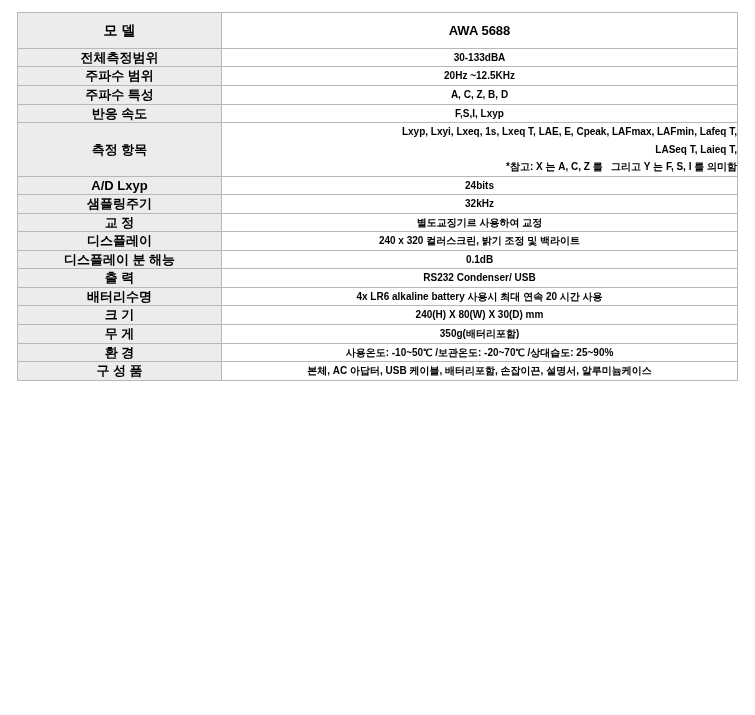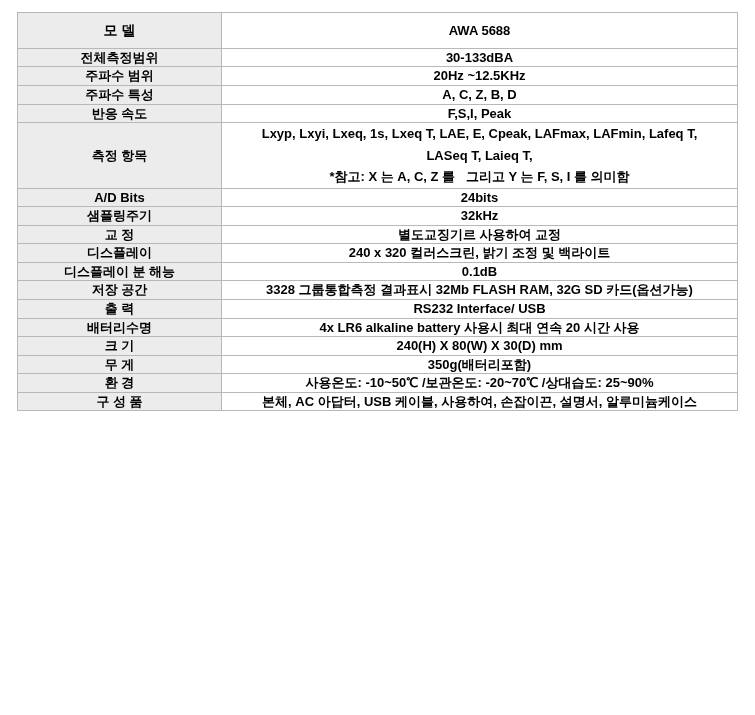--- a/index.html
+++ b/index.html
@@ -31,34 +31,34 @@
     text-align: center;
     font-weight: bold;
     font-size: 13px;
     padding: 5px 4px;
     line-height: 1.35;
   }
   .value-cell {
     background: #ffffff;
     text-align: center;
     font-weight: bold;
-    font-size: 13px;
+    font-size: 10px;
     padding: 5px 6px;
     line-height: 1.35;
   }
   .header-row .label-cell {
     font-size: 14px;
     padding: 8px 4px;
   }
   .header-row .value-cell {
     font-size: 13px;
     padding: 8px 6px;
   }
   .multiline {
-    text-align: center;
+    text-align: right;
     padding-left: 10px;
   }
   .multiline div {
     padding: 2px 0;
   }
   .nowrap-line {
     white-space: pre;
   }
 </style>
 </head>
@@ -78,59 +78,55 @@
     <tr>
       <td class="label-cell">주파수 범위</td>
       <td class="value-cell">20Hz ~12.5KHz</td>
     </tr>
     <tr>
       <td class="label-cell">주파수 특성</td>
       <td class="value-cell">A, C, Z, B, D</td>
     </tr>
     <tr>
       <td class="label-cell">반응 속도</td>
-      <td class="value-cell">F,S,I, Peak</td>
+      <td class="value-cell">F,S,I, Lxyp</td>
     </tr>
 
     <tr>
       <td class="label-cell">측정 항목</td>
       <td class="value-cell multiline">
         <div class="nowrap-line">Lxyp, Lxyi, Lxeq, 1s, Lxeq T, LAE, E, Cpeak, LAFmax, LAFmin, Lafeq T,</div>
         <div class="nowrap-line">LASeq T, Laieq T,</div>
         <div class="nowrap-line">*참고: X 는 A, C, Z 를   그리고 Y 는 F, S, I 를 의미함</div>
       </td>
     </tr>
 
     <tr>
-      <td class="label-cell">A/D Bits</td>
+      <td class="label-cell">A/D Lxyp</td>
       <td class="value-cell">24bits</td>
     </tr>
     <tr>
       <td class="label-cell">샘플링주기</td>
       <td class="value-cell">32kHz</td>
     </tr>
     <tr>
       <td class="label-cell">교  정</td>
       <td class="value-cell">별도교징기르 사용하여 교정</td>
     </tr>
     <tr>
       <td class="label-cell">디스플레이</td>
       <td class="value-cell">240 x 320 컬러스크린, 밝기 조정 및 백라이트</td>
     </tr>
     <tr>
       <td class="label-cell">디스플레이 분 해능</td>
       <td class="value-cell">0.1dB</td>
     </tr>
     <tr>
-      <td class="label-cell">저장 공간</td>
-      <td class="value-cell">3328 그룹통합측정 결과표시 32Mb FLASH RAM, 32G SD 카드(옵션가능)</td>
-    </tr>
-    <tr>
       <td class="label-cell">출  력</td>
-      <td class="value-cell">RS232 Interface/ USB</td>
+      <td class="value-cell">RS232 Condenser/ USB</td>
     </tr>
 
 
     <tr>
       <td class="label-cell">배터리수명</td>
       <td class="value-cell">4x LR6   alkaline battery 사용시 최대 연속 20 시간 사용</td>
     </tr>
     <tr>
       <td class="label-cell">크  기</td>
       <td class="value-cell">240(H) X 80(W) X 30(D) mm</td>
@@ -138,16 +134,16 @@
     <tr>
       <td class="label-cell">무  게</td>
       <td class="value-cell">350g(배터리포함)</td>
     </tr>
     <tr>
       <td class="label-cell">환  경</td>
       <td class="value-cell">사용온도: -10~50℃ /보관온도: -20~70℃ /상대습도: 25~90%</td>
     </tr>
     <tr>
       <td class="label-cell">구 성 품</td>
-      <td class="value-cell">본체, AC 아답터, USB 케이블, 사용하여, 손잡이끈, 설명서, 알루미늄케이스</td>
+      <td class="value-cell">본체, AC 아답터, USB 케이블, 배터리포함, 손잡이끈, 설명서, 알루미늄케이스</td>
     </tr>
   </tbody>
 </table>
 
 </body></html>

